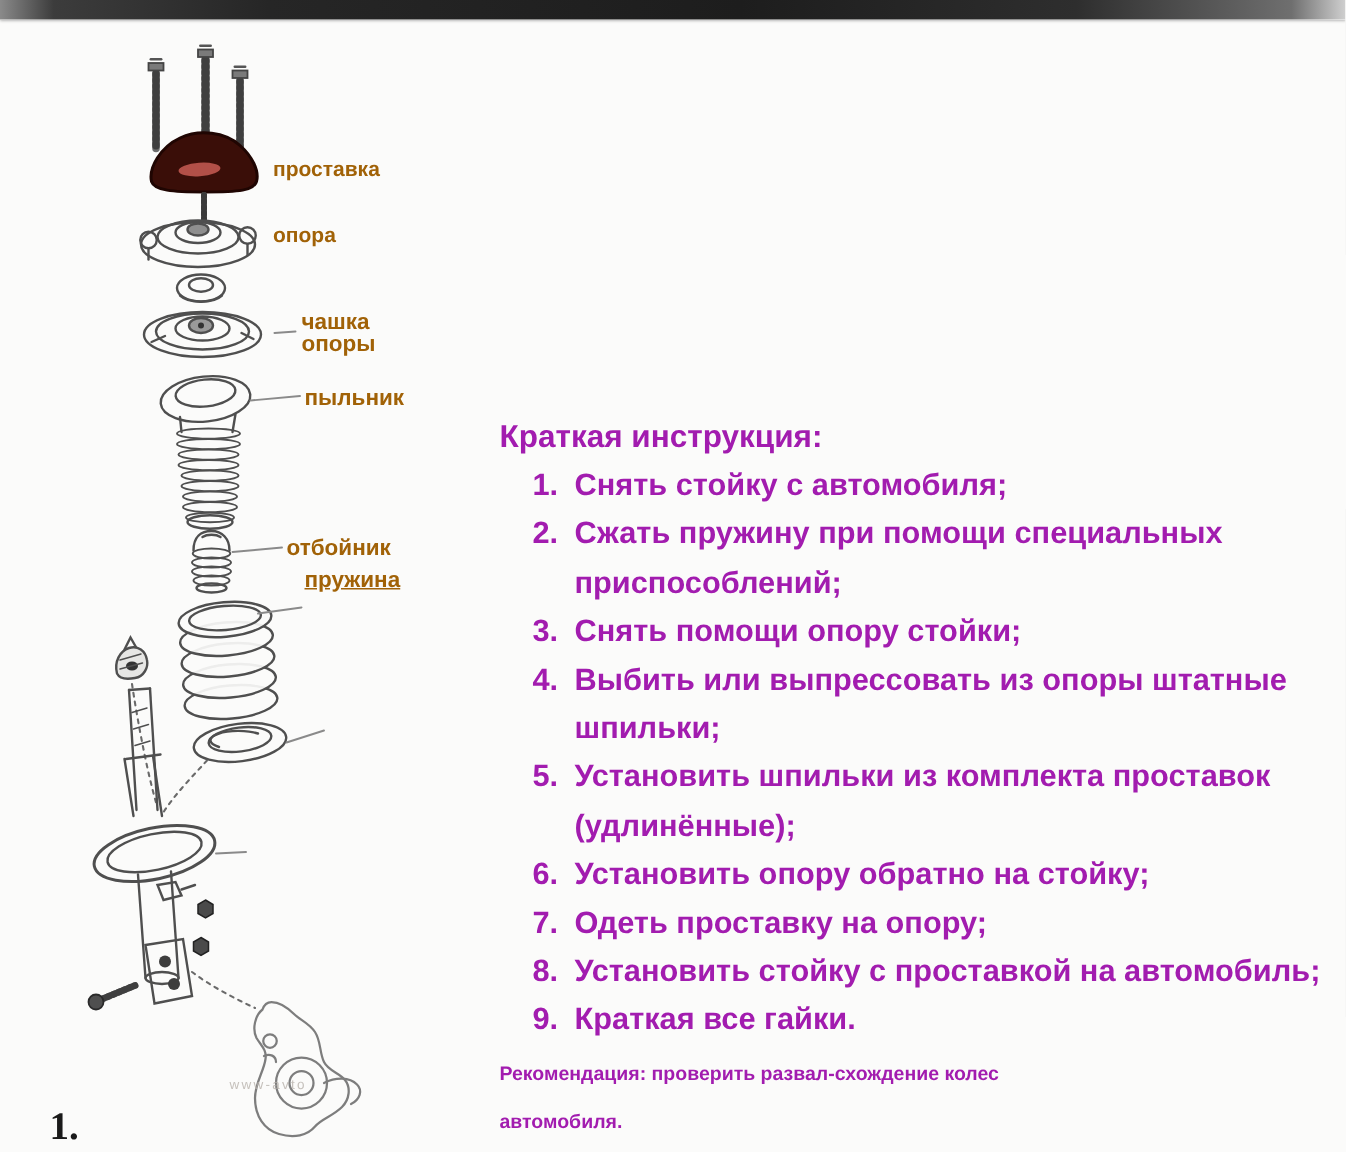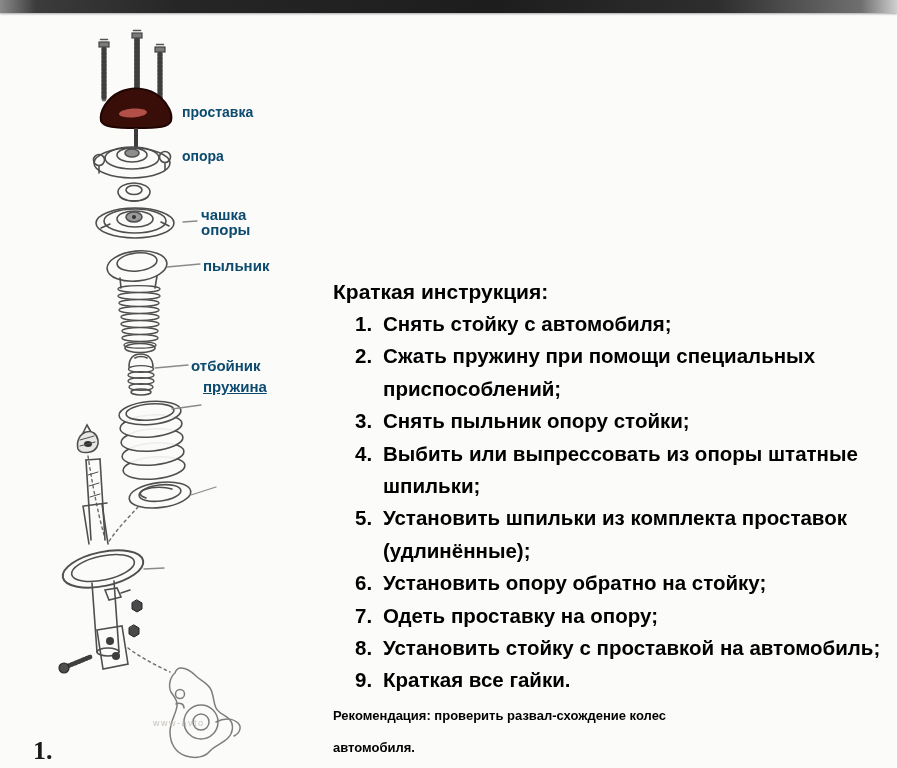--- a/index.html
+++ b/index.html
@@ -3,24 +3,24 @@
 <meta charset="utf-8">
 <style>
   html,body{margin:0;padding:0;}
   body{width:897px;height:768px;background:#f1f1ef;font-family:"Liberation Sans","DejaVu Sans",sans-serif;overflow:hidden;}
   .page{position:relative;width:897px;height:768px;background:#fbfbfa;overflow:hidden;}
   .top-bar{position:absolute;left:0;top:0;width:897px;height:13px;
     background:linear-gradient(90deg,#8a8a8a 0%,#3c3c3c 4%,#262626 20%,#1d1d1d 55%,#2e2e2e 80%,#6f6f6f 96%,#cfcfcf 100%);
     box-shadow:0 1px 2px rgba(0,0,0,.35);}
   .diagram{position:absolute;left:0;top:0;width:330px;height:768px;}
   .diagram svg{position:absolute;left:0;top:0;filter:blur(.25px);}
-  .part-label{position:absolute;font-weight:700;font-size:14px;line-height:15px;color:#0c4a6e;white-space:pre-line;}
+  .part-label{position:absolute;font-weight:700;font-size:14px;line-height:15px;color:#a16207;white-space:pre-line;}
   .part-label.small{font-size:15px;}
   .label-stoyka{width:118px;text-align:center;line-height:14px;}
-  .instructions{position:absolute;left:333px;top:276px;width:556px;color:#000000;font-weight:700;}
+  .instructions{position:absolute;left:333px;top:276px;width:556px;color:#a21caf;font-weight:700;}
   .instr-title{font-size:21px;line-height:32px;}
   ol.instr-list{list-style:none;margin:0;padding:0 0 0 22px;}
   ol.instr-list li{display:grid;grid-template-columns:28px 1fr;font-size:20.5px;line-height:32.4px;}
   ol.instr-list li .itxt{white-space:pre-line;}
   .recommendation{margin-top:3px;font-size:13px;line-height:32.4px;white-space:pre-line;}
   .page-number{position:absolute;left:33px;top:736px;font-family:"Liberation Serif","DejaVu Serif",serif;font-weight:700;font-size:26px;color:#1a1a1a;}
   .watermark{position:absolute;left:153px;top:718px;font-size:9px;letter-spacing:1.5px;color:#b8b2ac;opacity:.8;}
 </style>
 </head>
 <body>
@@ -207,21 +207,21 @@
           <span class="inum">1.</span>
           <span class="itxt">Снять стойку с автомобиля;</span>
         </li>
       <li>
           <span class="inum">2.</span>
           <span class="itxt">Сжать пружину при помощи специальных
 приспособлений;</span>
         </li>
       <li>
           <span class="inum">3.</span>
-          <span class="itxt">Снять пыльник опору стойки;</span>
+          <span class="itxt">Снять помощи опору стойки;</span>
         </li>
       <li>
           <span class="inum">4.</span>
           <span class="itxt">Выбить или выпрессовать из опоры штатные
 шпильки;</span>
         </li>
       <li>
           <span class="inum">5.</span>
           <span class="itxt">Установить шпильки из комплекта проставок
 (удлинённые);</span>

